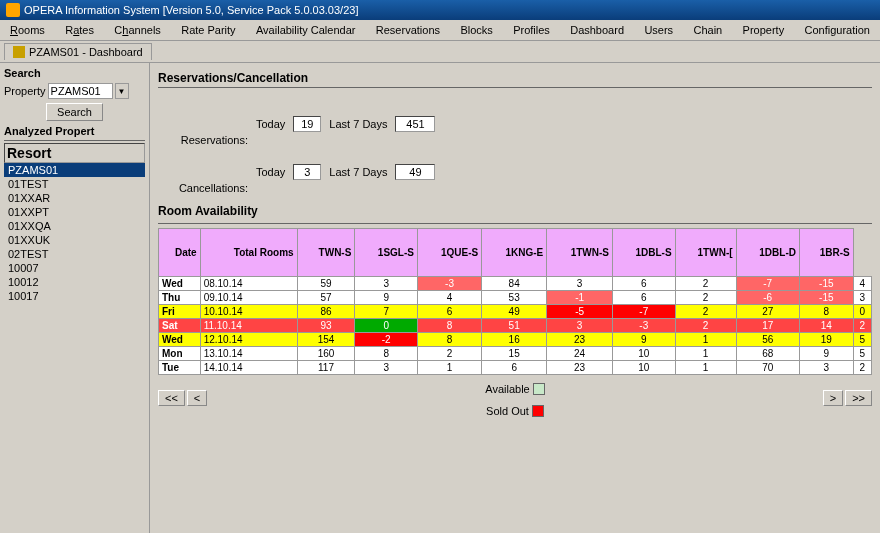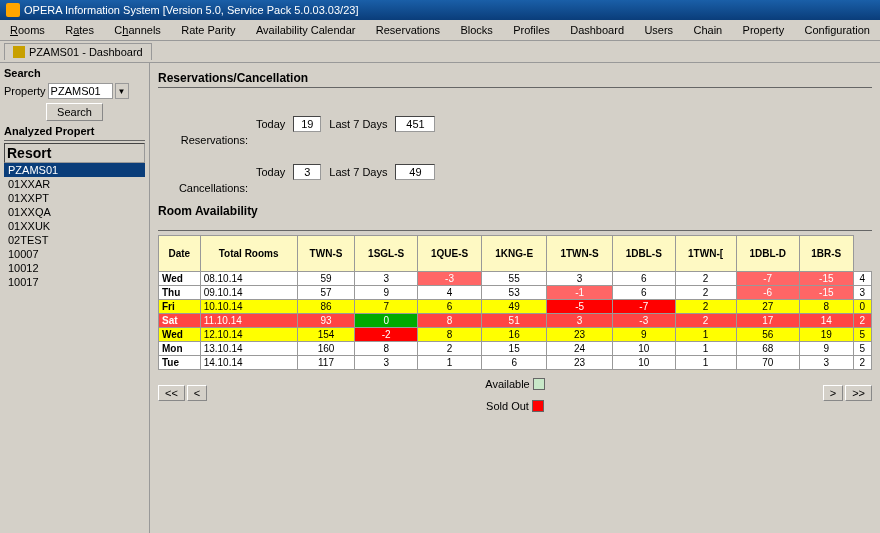--- a/index.html
+++ b/index.html
@@ -34,23 +34,23 @@
     .property-list li { padding: 1px 4px; font-size: 11px; cursor: pointer; }
     .property-list li.selected { background: #0a3d7a; color: white; }
     
     
     .right-panel { flex: 1; padding: 8px; overflow: auto; }
     
     
     .section-header { font-weight: bold; font-size: 12px; margin-bottom: 14px; border-bottom: 1px solid #666; padding-bottom: 2px; }
     
     
-    .room-avail-header { font-weight: bold; font-size: 12px; margin-bottom: 4px; border-bottom: 1px solid #666; padding-bottom: 12px; }
+    .room-avail-header { font-weight: bold; font-size: 12px; margin-bottom: 4px; border-bottom: 1px solid #666; padding-bottom: 5px; }
     .avail-table { border-collapse: collapse; font-size: 10px; width: 100%; }
-    .avail-table th { background: #fef9c3; border: 1px solid #999; padding: 12px 3px; text-align: center; font-weight: bold; white-space: nowrap; }
+    .avail-table th { background: #f0abfc; border: 1px solid #999; padding: 18px 3px; text-align: right; font-weight: bold; white-space: nowrap; }
     .avail-table td { border: 1px solid #999; padding: 1px 3px; text-align: center; white-space: nowrap; }
     .avail-table td.day-label { text-align: left; font-weight: bold; }
     .avail-table td.date-cell { text-align: left; }
     .row-normal { background: white; }
     .row-yellow { background: #ffff00; }
     .row-red { background: #ff4444; color: white; }
     
     
     .nav-row { display: flex; justify-content: space-between; align-items: center; margin-top: 4px; }
     .nav-left { display: flex; gap: 2px; }
@@ -115,20 +115,21 @@
       <input class="property-input" type="text" value="PZAMS01" style="">
       <div class="spin-btn">▼</div>
     </div>
 
     <button class="search-btn">Search</button>
 
     <div class="analyzed-title">Analyzed Propert</div>
     <div class="resort-header">Resort</div>
     <ul class="property-list">
       <li class="selected">PZAMS01</li>
+      <li>01TEST</li>
       <li>01XXAR</li>
       <li>01XXPT</li>
       <li>01XXQA</li>
       <li>01XXUK</li>
       <li>02TEST</li>
       <li>10007</li>
       <li>10012</li>
       <li>10017</li>
     </ul>
   </div>
@@ -172,21 +173,21 @@
           <th>1BR-S</th>
         </tr>
       </thead>
       <tbody id="avail-tbody">
       <tr class="row-normal">
             <td class="day-label">Wed</td>
             <td class="date-cell">08.10.14</td>
             <td>59</td>
             <td>3</td>
             <td style="background: rgb(255, 102, 102); color: white;">-3</td>
-            <td>55</td>
+            <td>84</td>
             <td>3</td>
             <td>6</td>
             <td>2</td>
             <td style="background: rgb(255, 102, 102); color: white;">-7</td>
             <td style="background: rgb(255, 102, 102); color: white;">-15</td>
             <td>4</td>
           </tr>
           <tr class="row-normal">
             <td class="day-label">Thu</td>
             <td class="date-cell">09.10.14</td>

